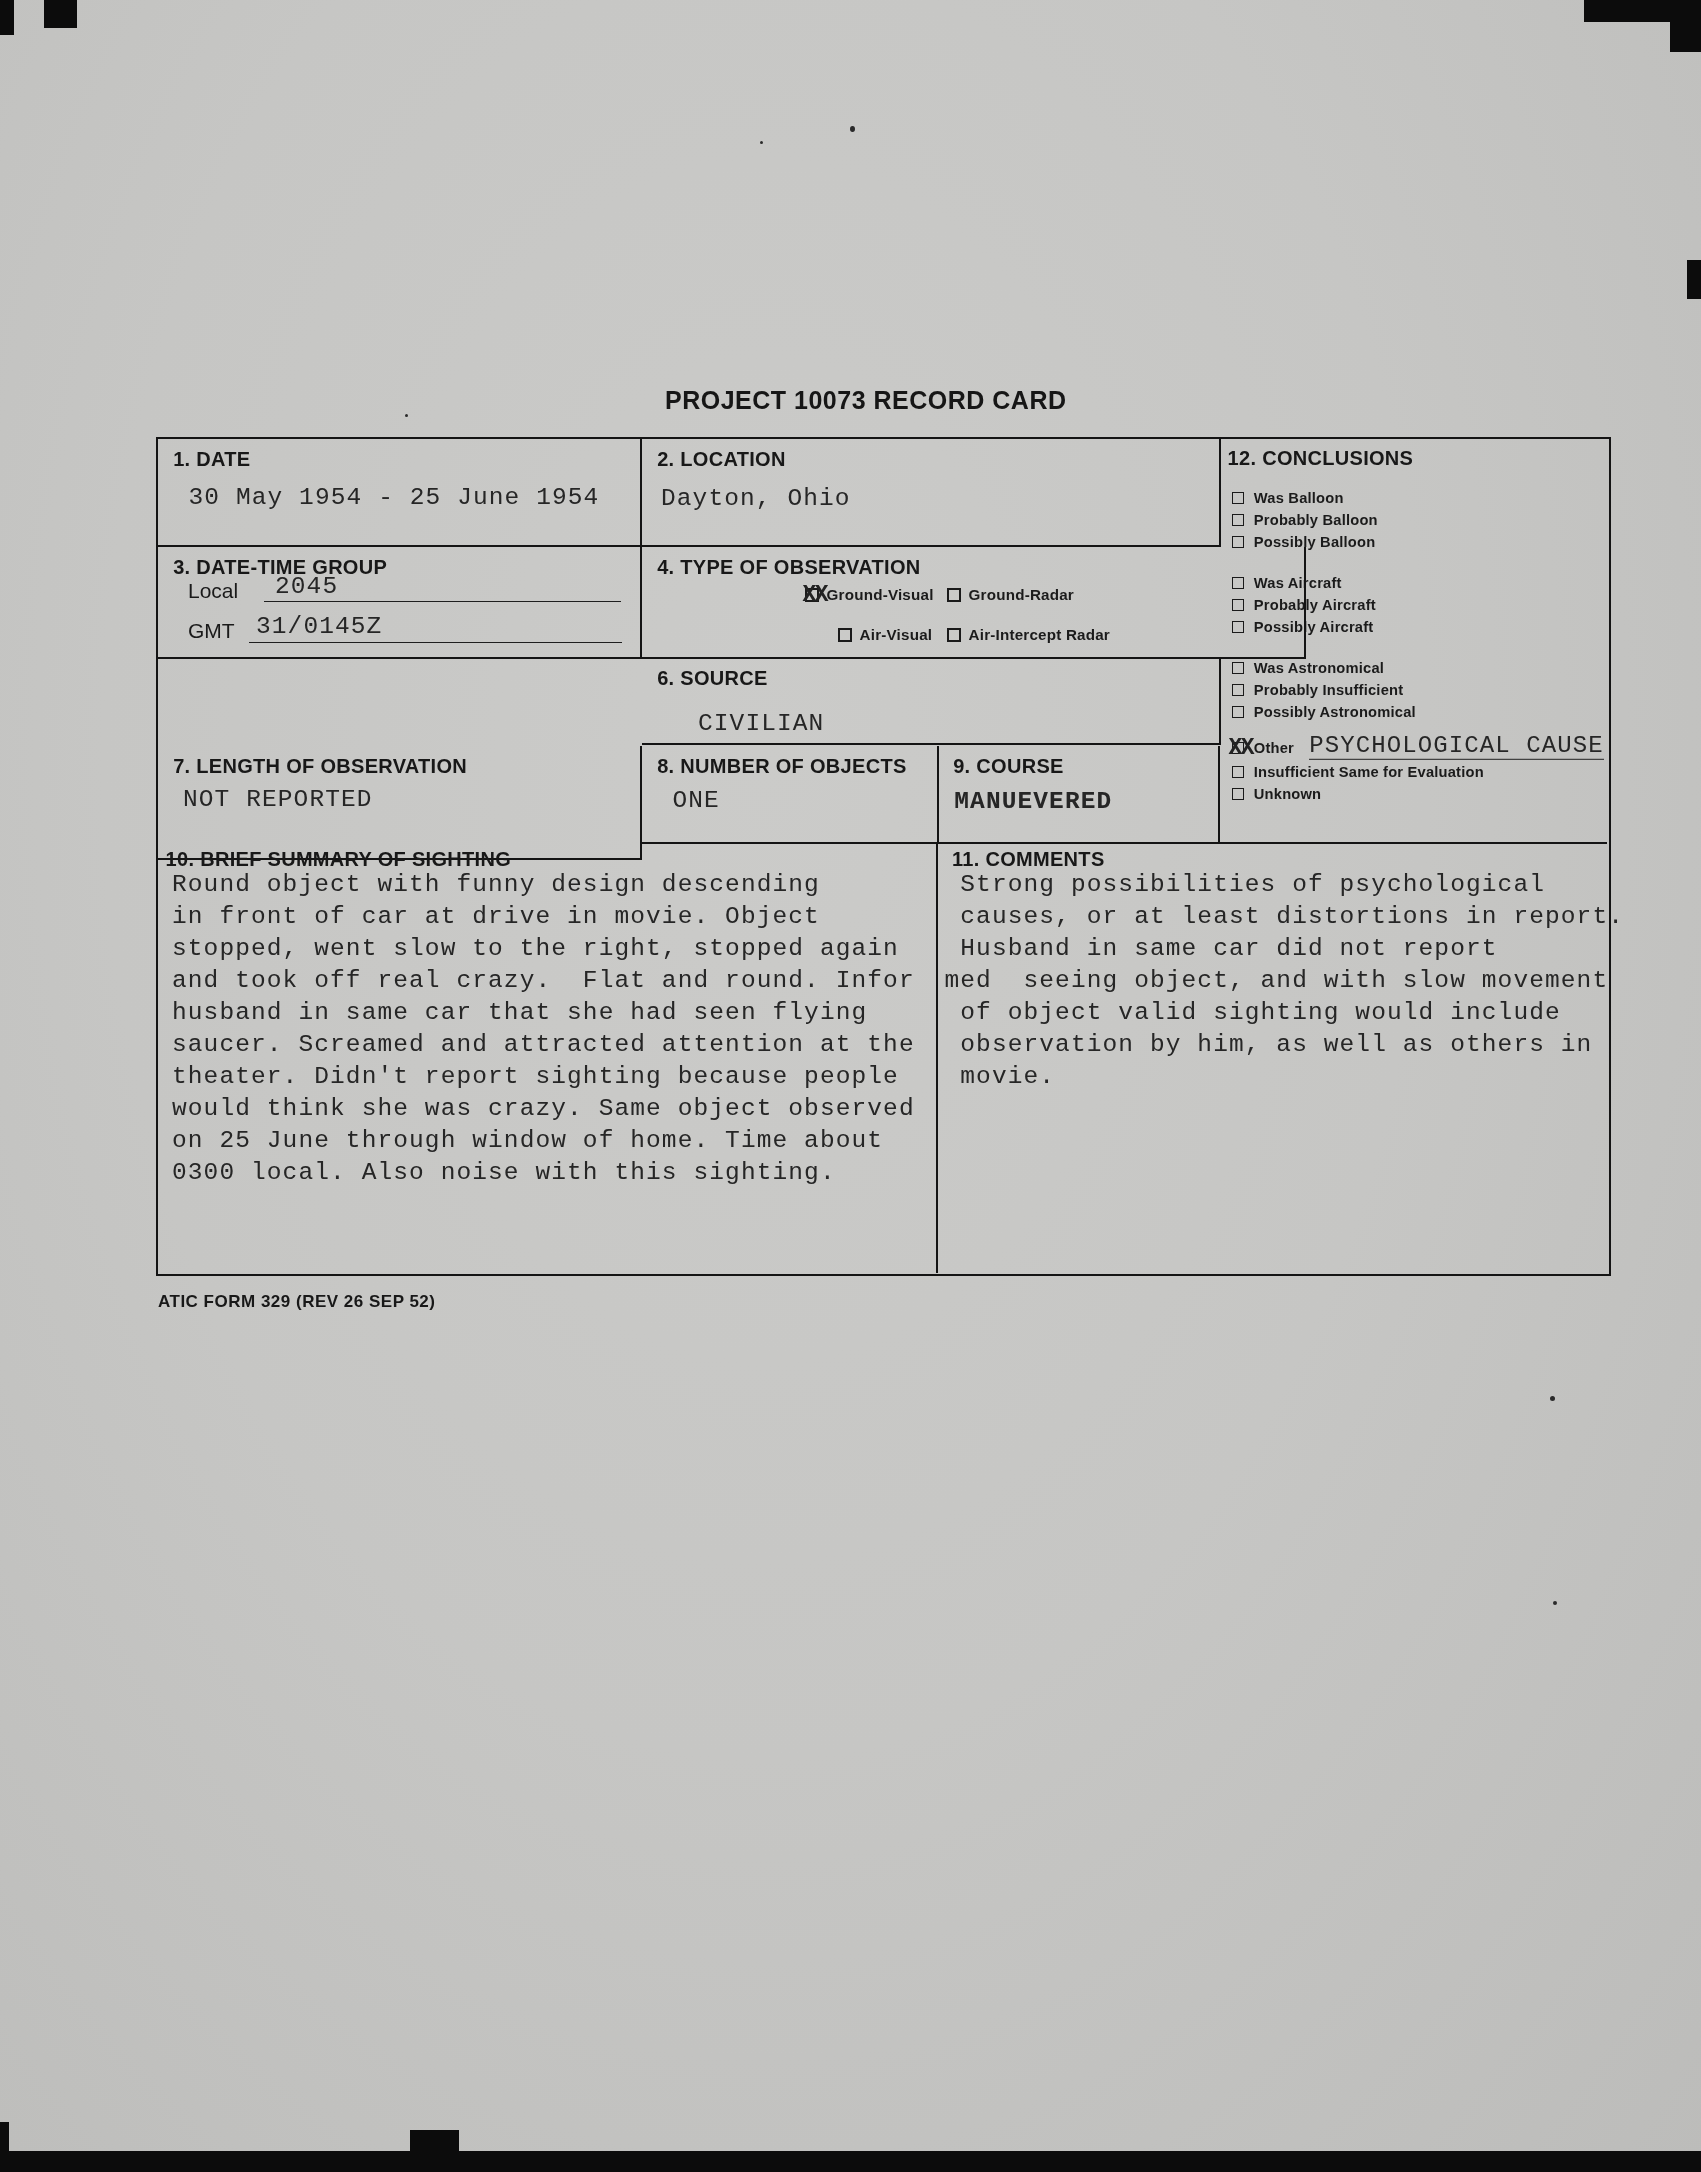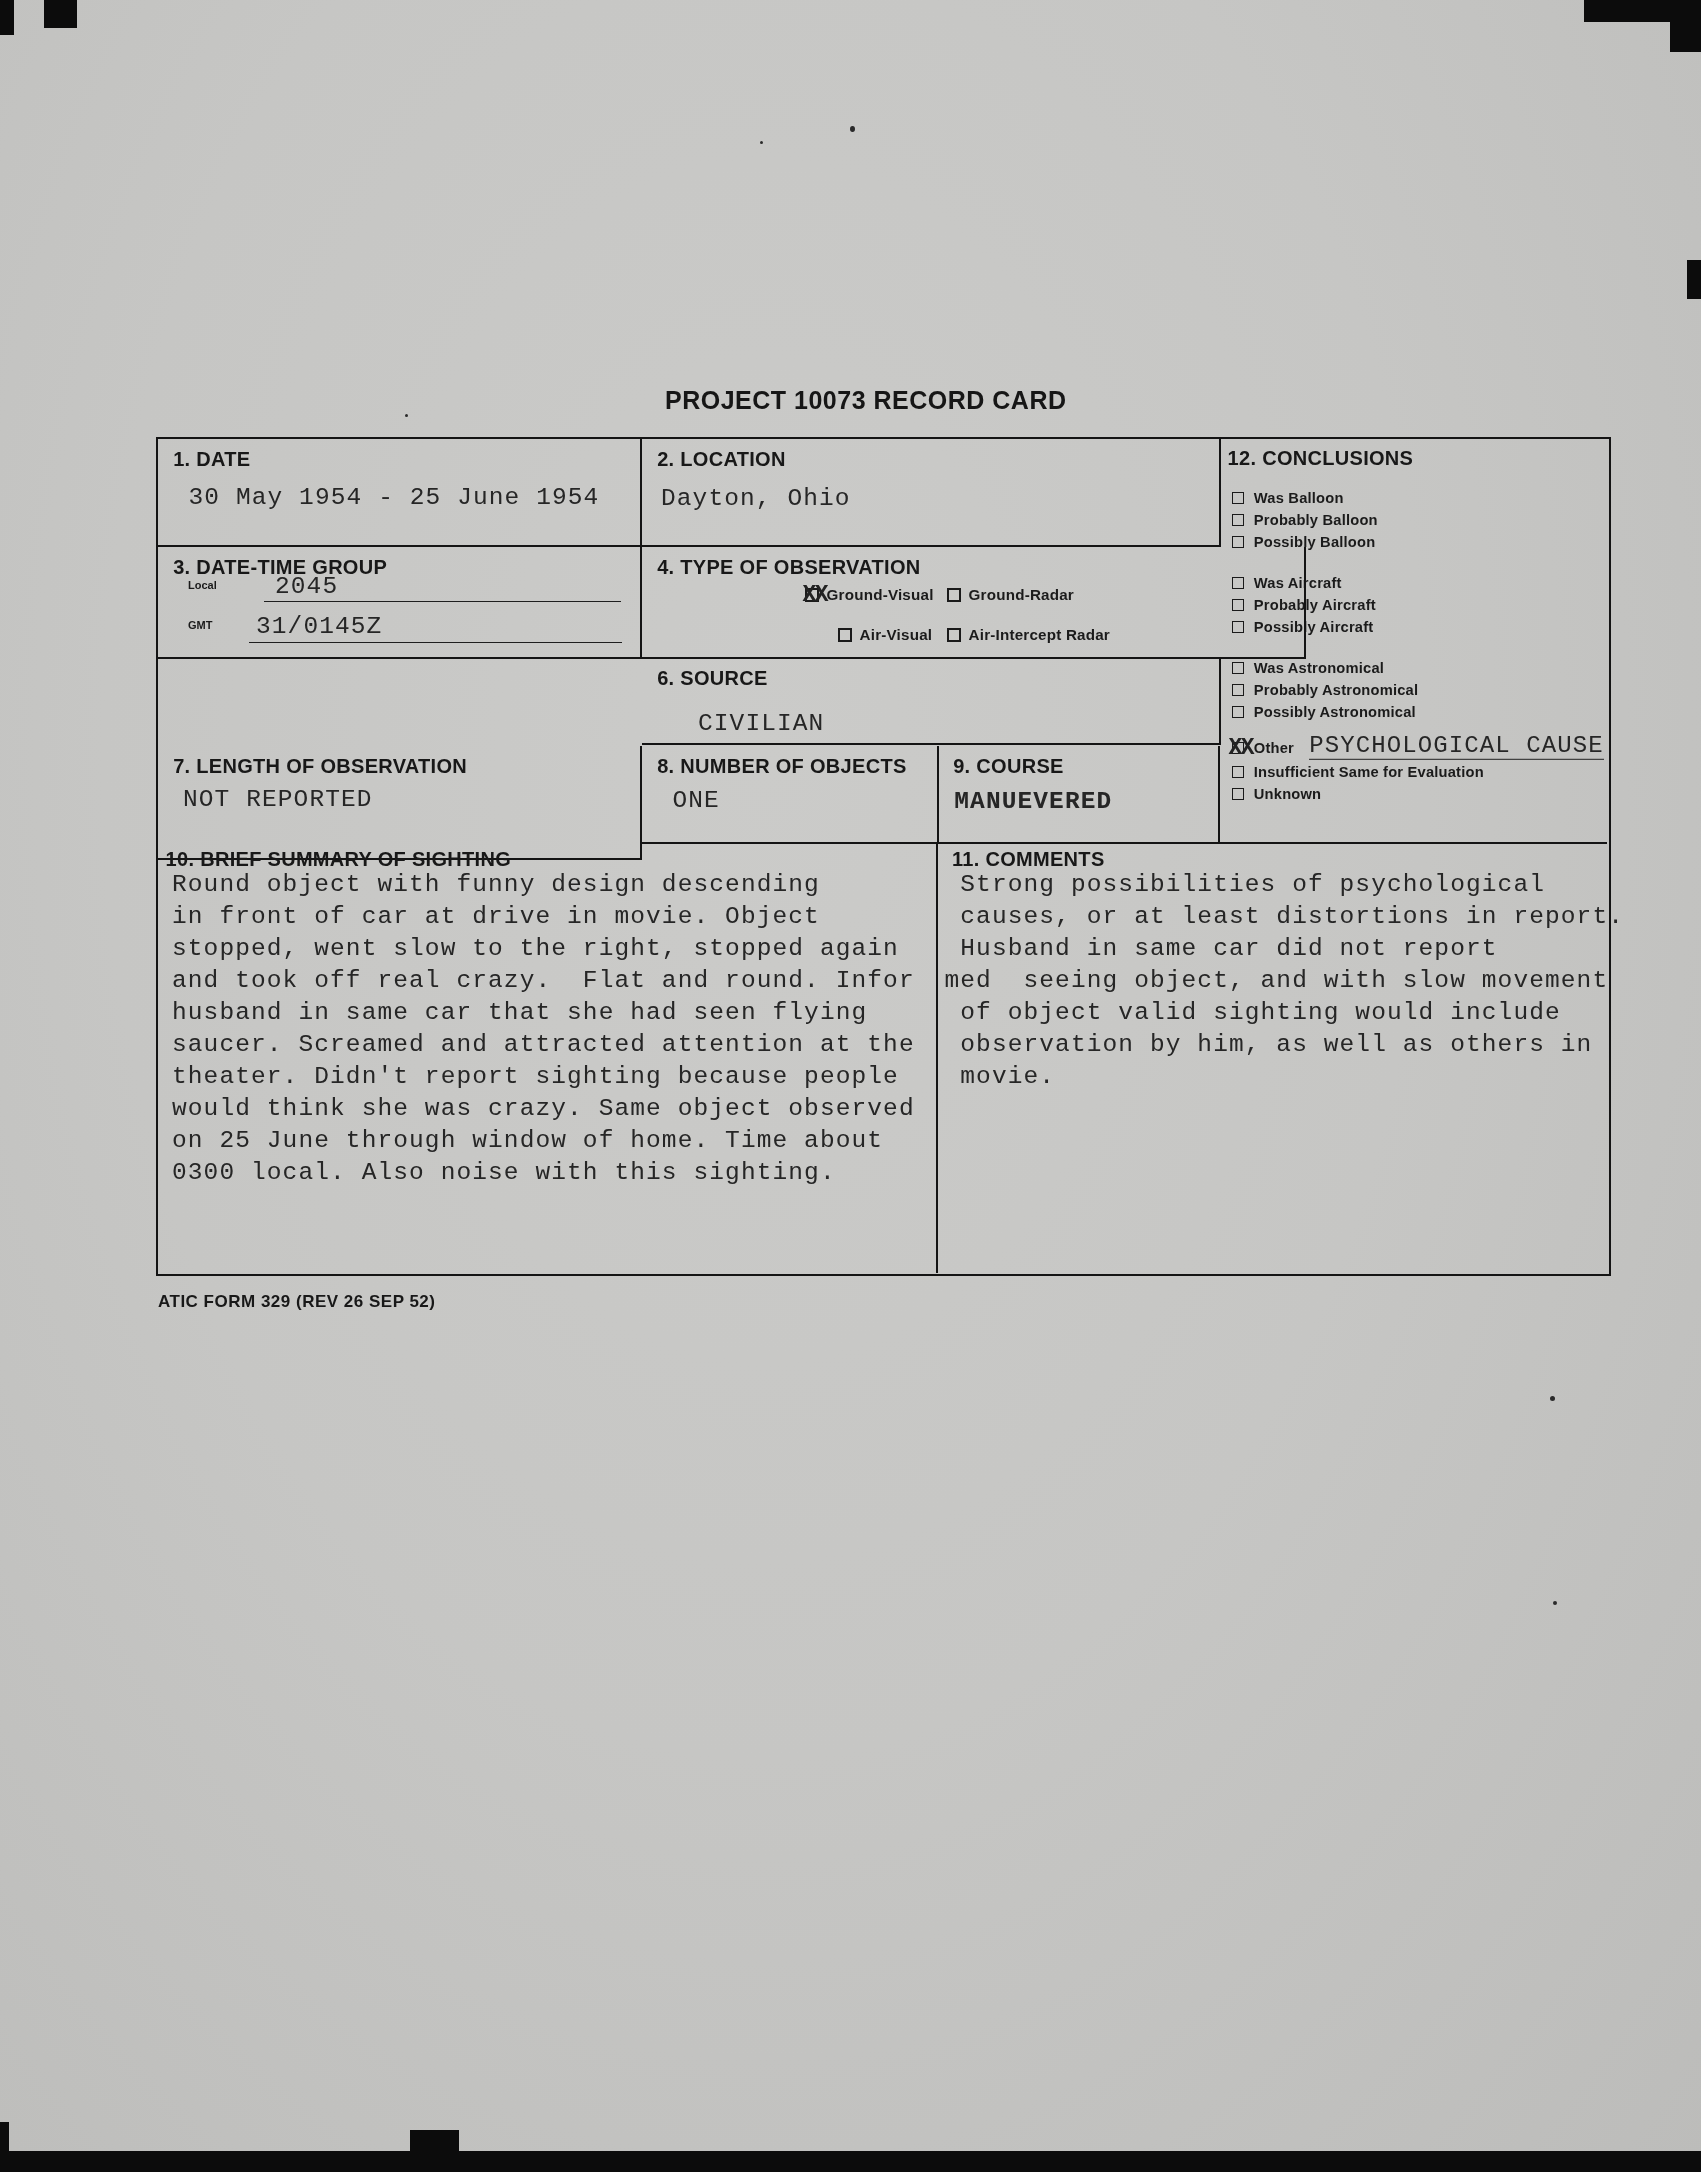--- a/index.html
+++ b/index.html
@@ -59,21 +59,21 @@
 
   .lbl{
     margin:8.7px 0 0 15.2px;
     font-size:20px;font-weight:bold;color:#181818;letter-spacing:0.3px;
   }
   .typed{
     position:absolute;
     font-family:"Liberation Mono","DejaVu Sans Mono",monospace;
     font-size:24.5px;color:#262626;letter-spacing:1.1px;white-space:pre;
   }
-  .sub-lbl{position:absolute;font-size:11px;font-weight:bold;color:#1a1a1a;}
+  .sub-lbl{position:absolute;font-size:21px;font-weight:normal;color:#1a1a1a;}
   .u-line{position:absolute;height:0;border-bottom:1.6px solid #1e1e1e;}
 
   .val-date{left:30.5px;top:45px;}
   .val-loc{left:19px;top:46px;}
   .local-label{left:30px;top:32px;}
   .local-line{left:106px;top:54px;width:357px;}
   .local-value{left:117px;top:26px;}
   .gmt-label{left:30px;top:72px;}
   .gmt-line{left:91px;top:95px;width:373px;}
   .gmt-value{left:98px;top:66px;}
@@ -209,21 +209,21 @@
         <div class="concl-item mt35">
           <span class="cb">
               <span class="mark"></span>
             </span>
           <span class="opt-label">Was Astronomical</span>
         </div>
         <div class="concl-item">
           <span class="cb">
               <span class="mark"></span>
             </span>
-          <span class="opt-label">Probably Astronomical</span>
+          <span class="opt-label">Probably Insufficient</span>
         </div>
         <div class="concl-item">
           <span class="cb">
               <span class="mark"></span>
             </span>
           <span class="opt-label">Possibly Astronomical</span>
         </div>
 
         <div class="concl-item mt25">
           <span class="cb">

